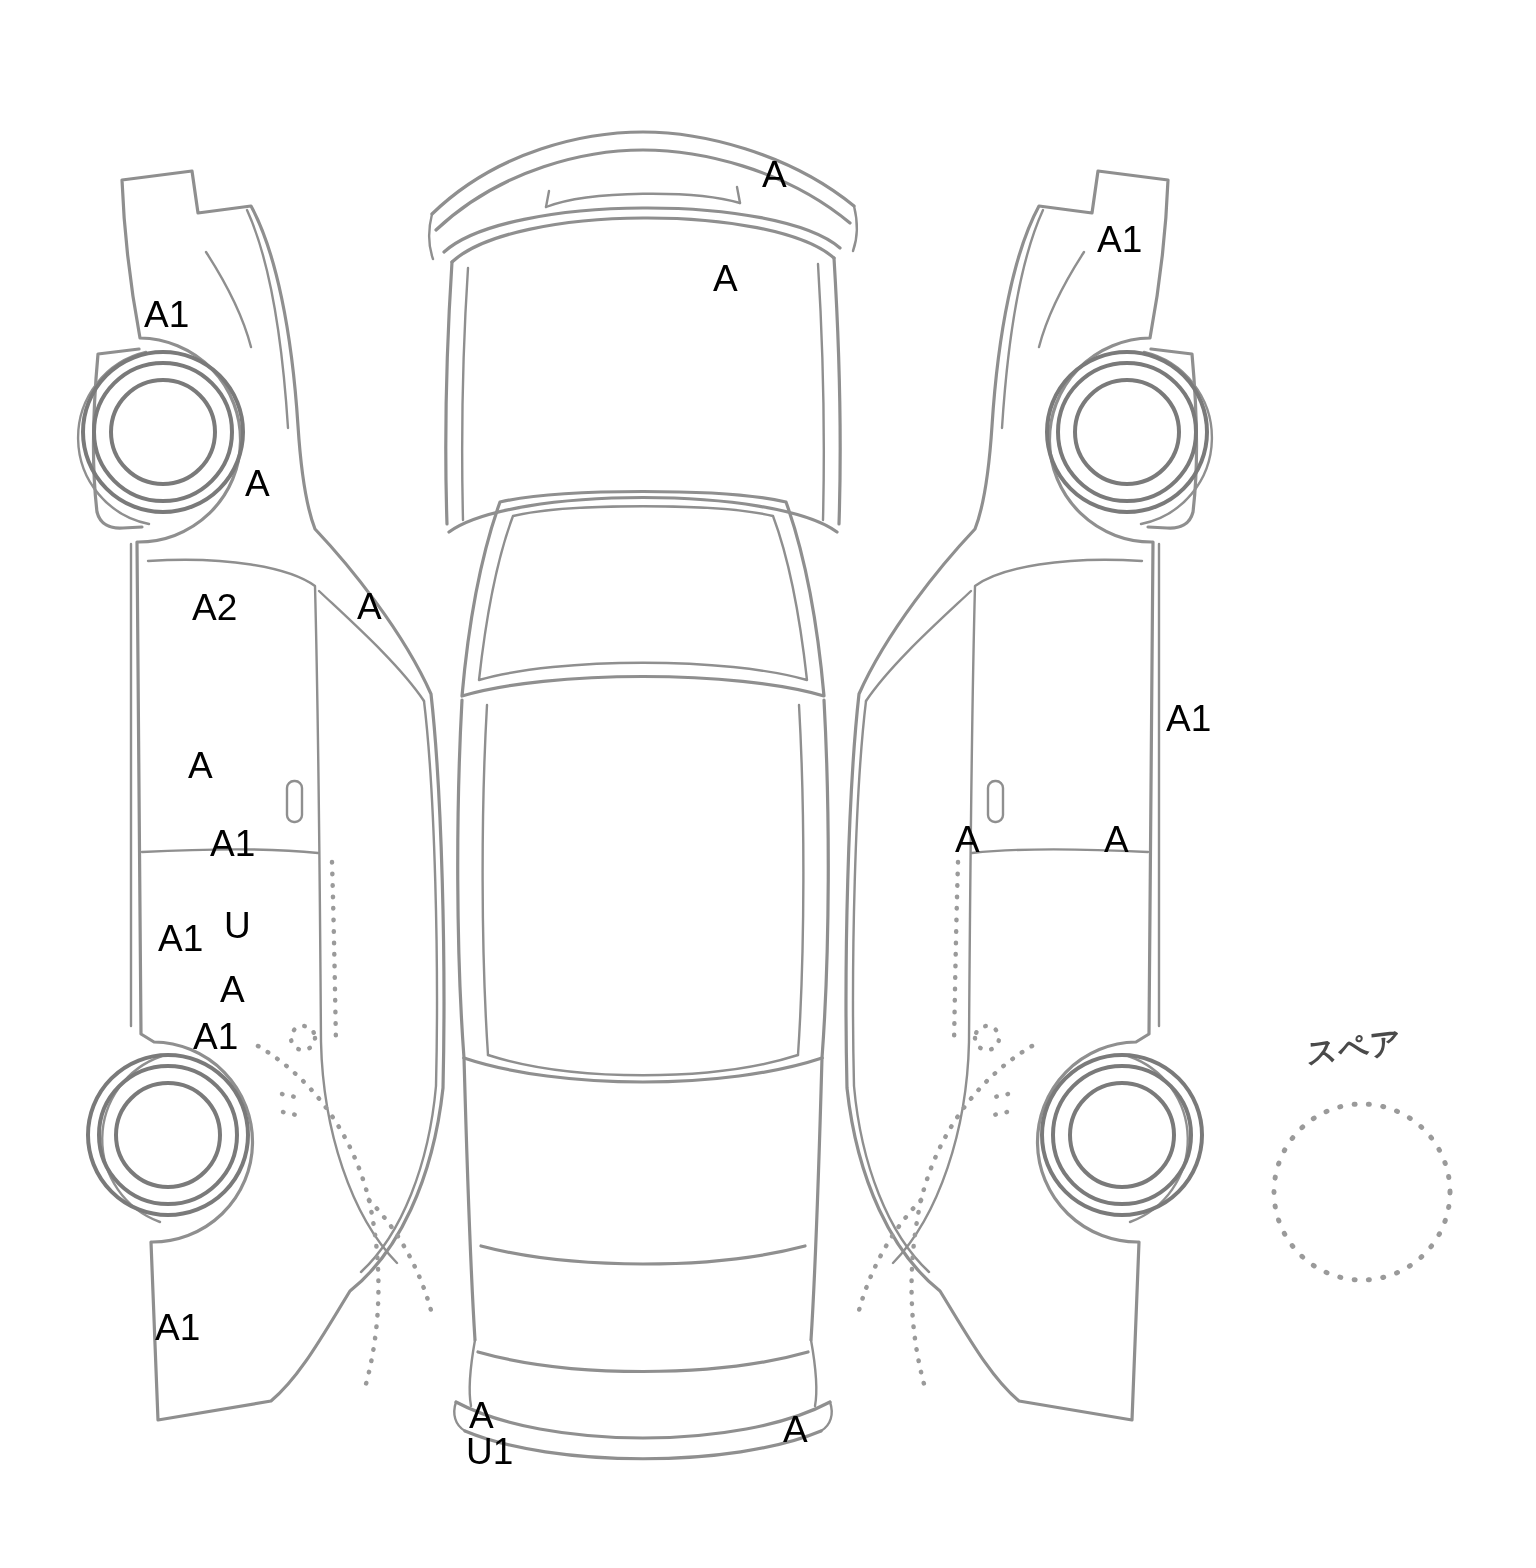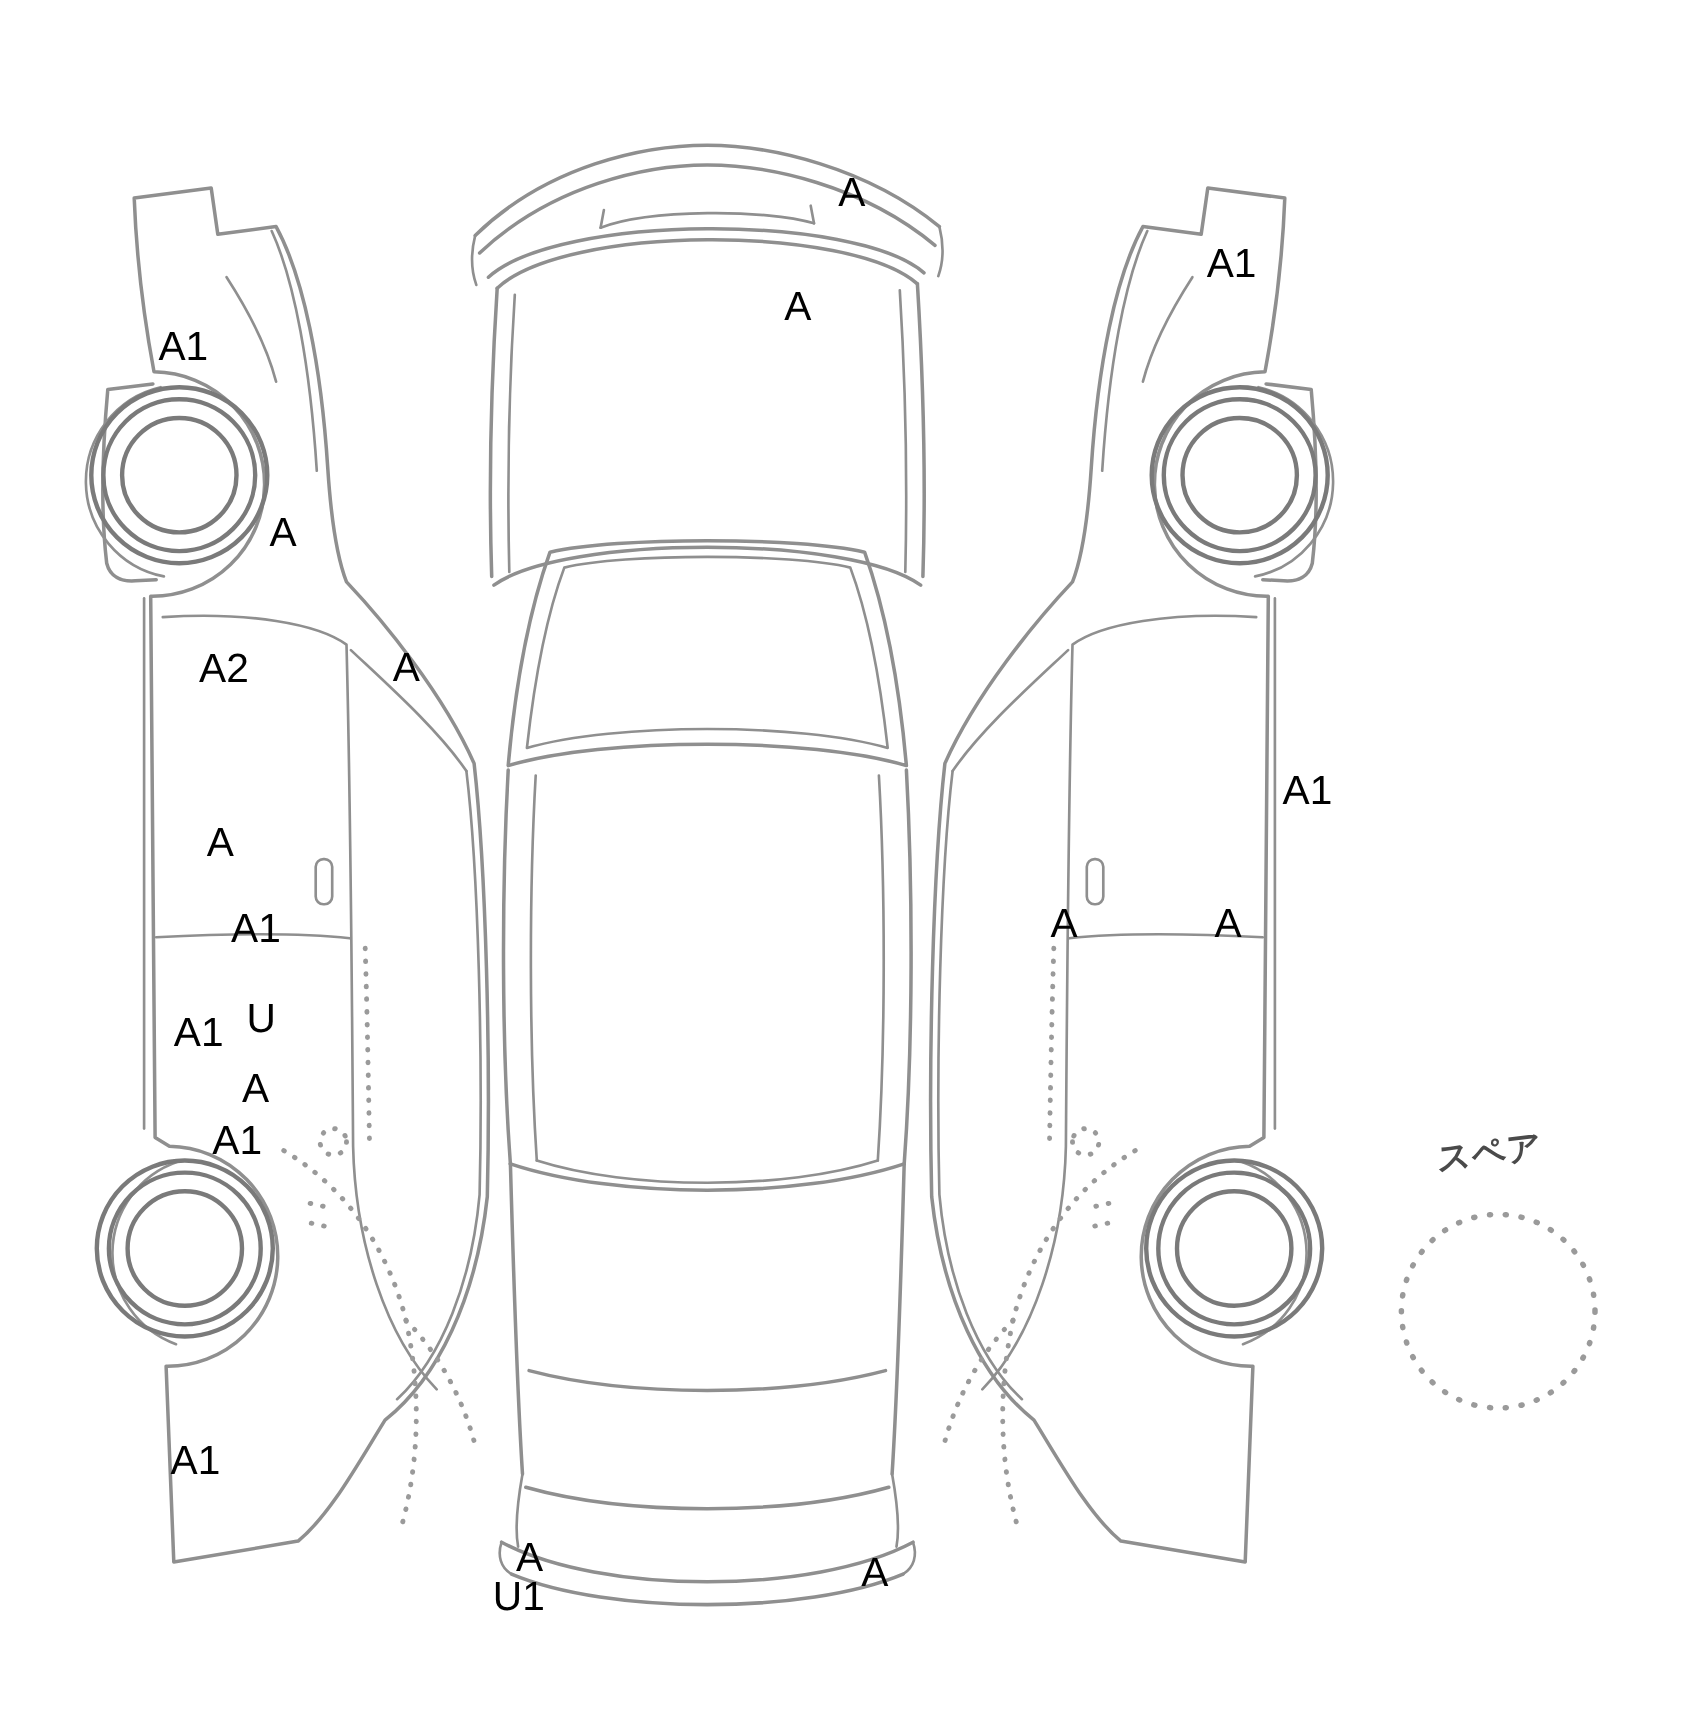--- a/index.html
+++ b/index.html
@@ -179,30 +179,30 @@
     <g>
       <circle class="dotted-spare" cx="1362" cy="1192" r="88"></circle>
     </g>
   </svg>
 
   <span class="code" style="left:762px; top:156px;">A</span>
   <span class="code" style="left:713px; top:260px;">A</span>
   <span class="code" style="left:1097px; top:221px;">A1</span>
   <span class="code" style="left:144px; top:296px;">A1</span>
   <span class="code" style="left:245px; top:465px;">A</span>
-  <span class="code" style="left:181px; top:589px;">A2</span>
+  <span class="code" style="left:192px; top:589px;">A2</span>
   <span class="code" style="left:357px; top:588px;">A</span>
   <span class="code" style="left:1166px; top:700px;">A1</span>
   <span class="code" style="left:188px; top:747px;">A</span>
   <span class="code" style="left:210px; top:825px;">A1</span>
   <span class="code" style="left:955px; top:821px;">A</span>
   <span class="code" style="left:1104px; top:821px;">A</span>
   <span class="code" style="left:224px; top:907px;">U</span>
   <span class="code" style="left:158px; top:920px;">A1</span>
   <span class="code" style="left:220px; top:971px;">A</span>
   <span class="code" style="left:193px; top:1018px;">A1</span>
   <span class="code" style="left:155px; top:1309px;">A1</span>
   <span class="code" style="left:469px; top:1397px;">A</span>
-  <span class="code" style="left:448px; top:1433px;">U1</span>
+  <span class="code" style="left:466px; top:1433px;">U1</span>
   <span class="code" style="left:783px; top:1411px;">A</span>
 
   <div class="spare-label" style="left:1306px; top:1032px;">スペア</div>
 </div>
 
 </body></html>

